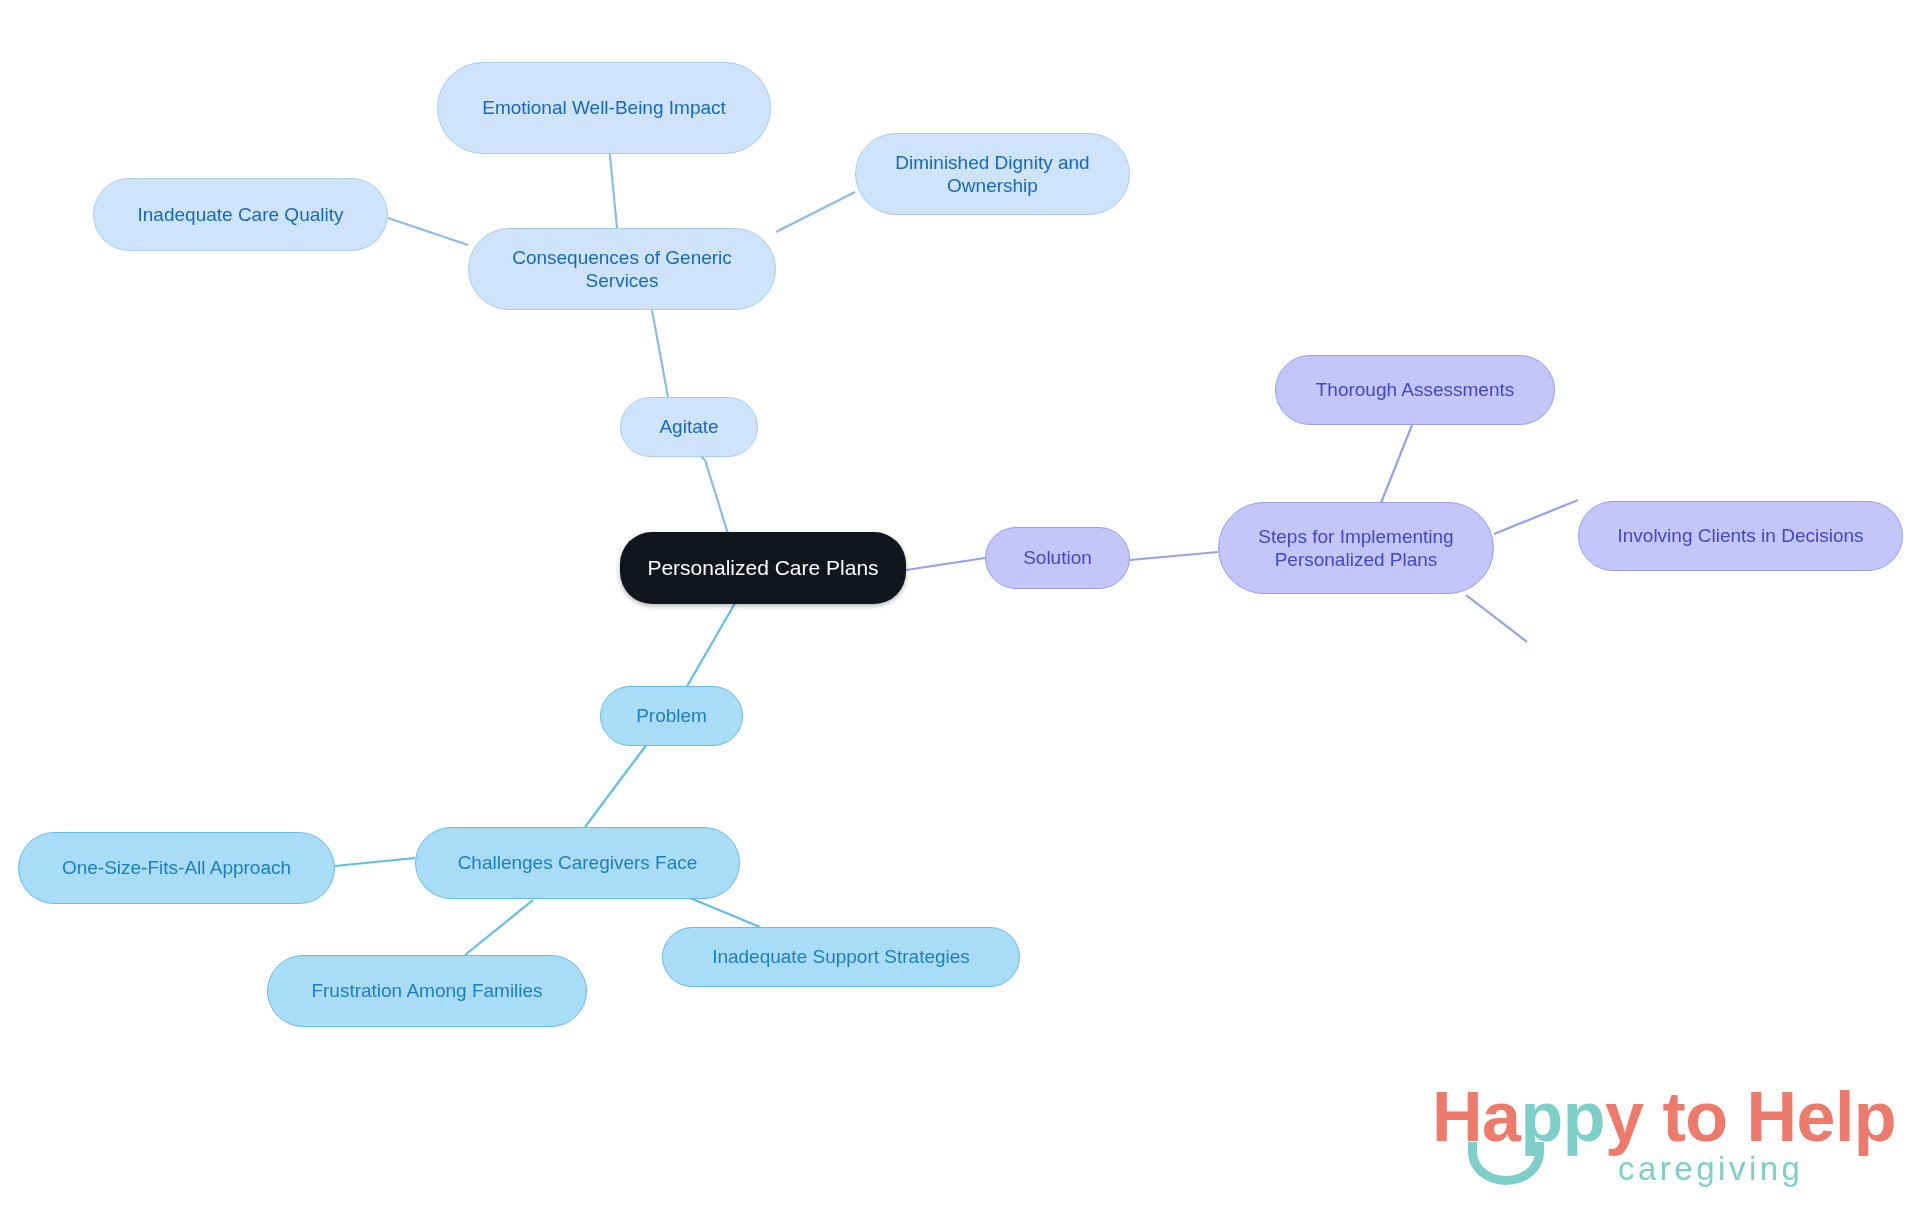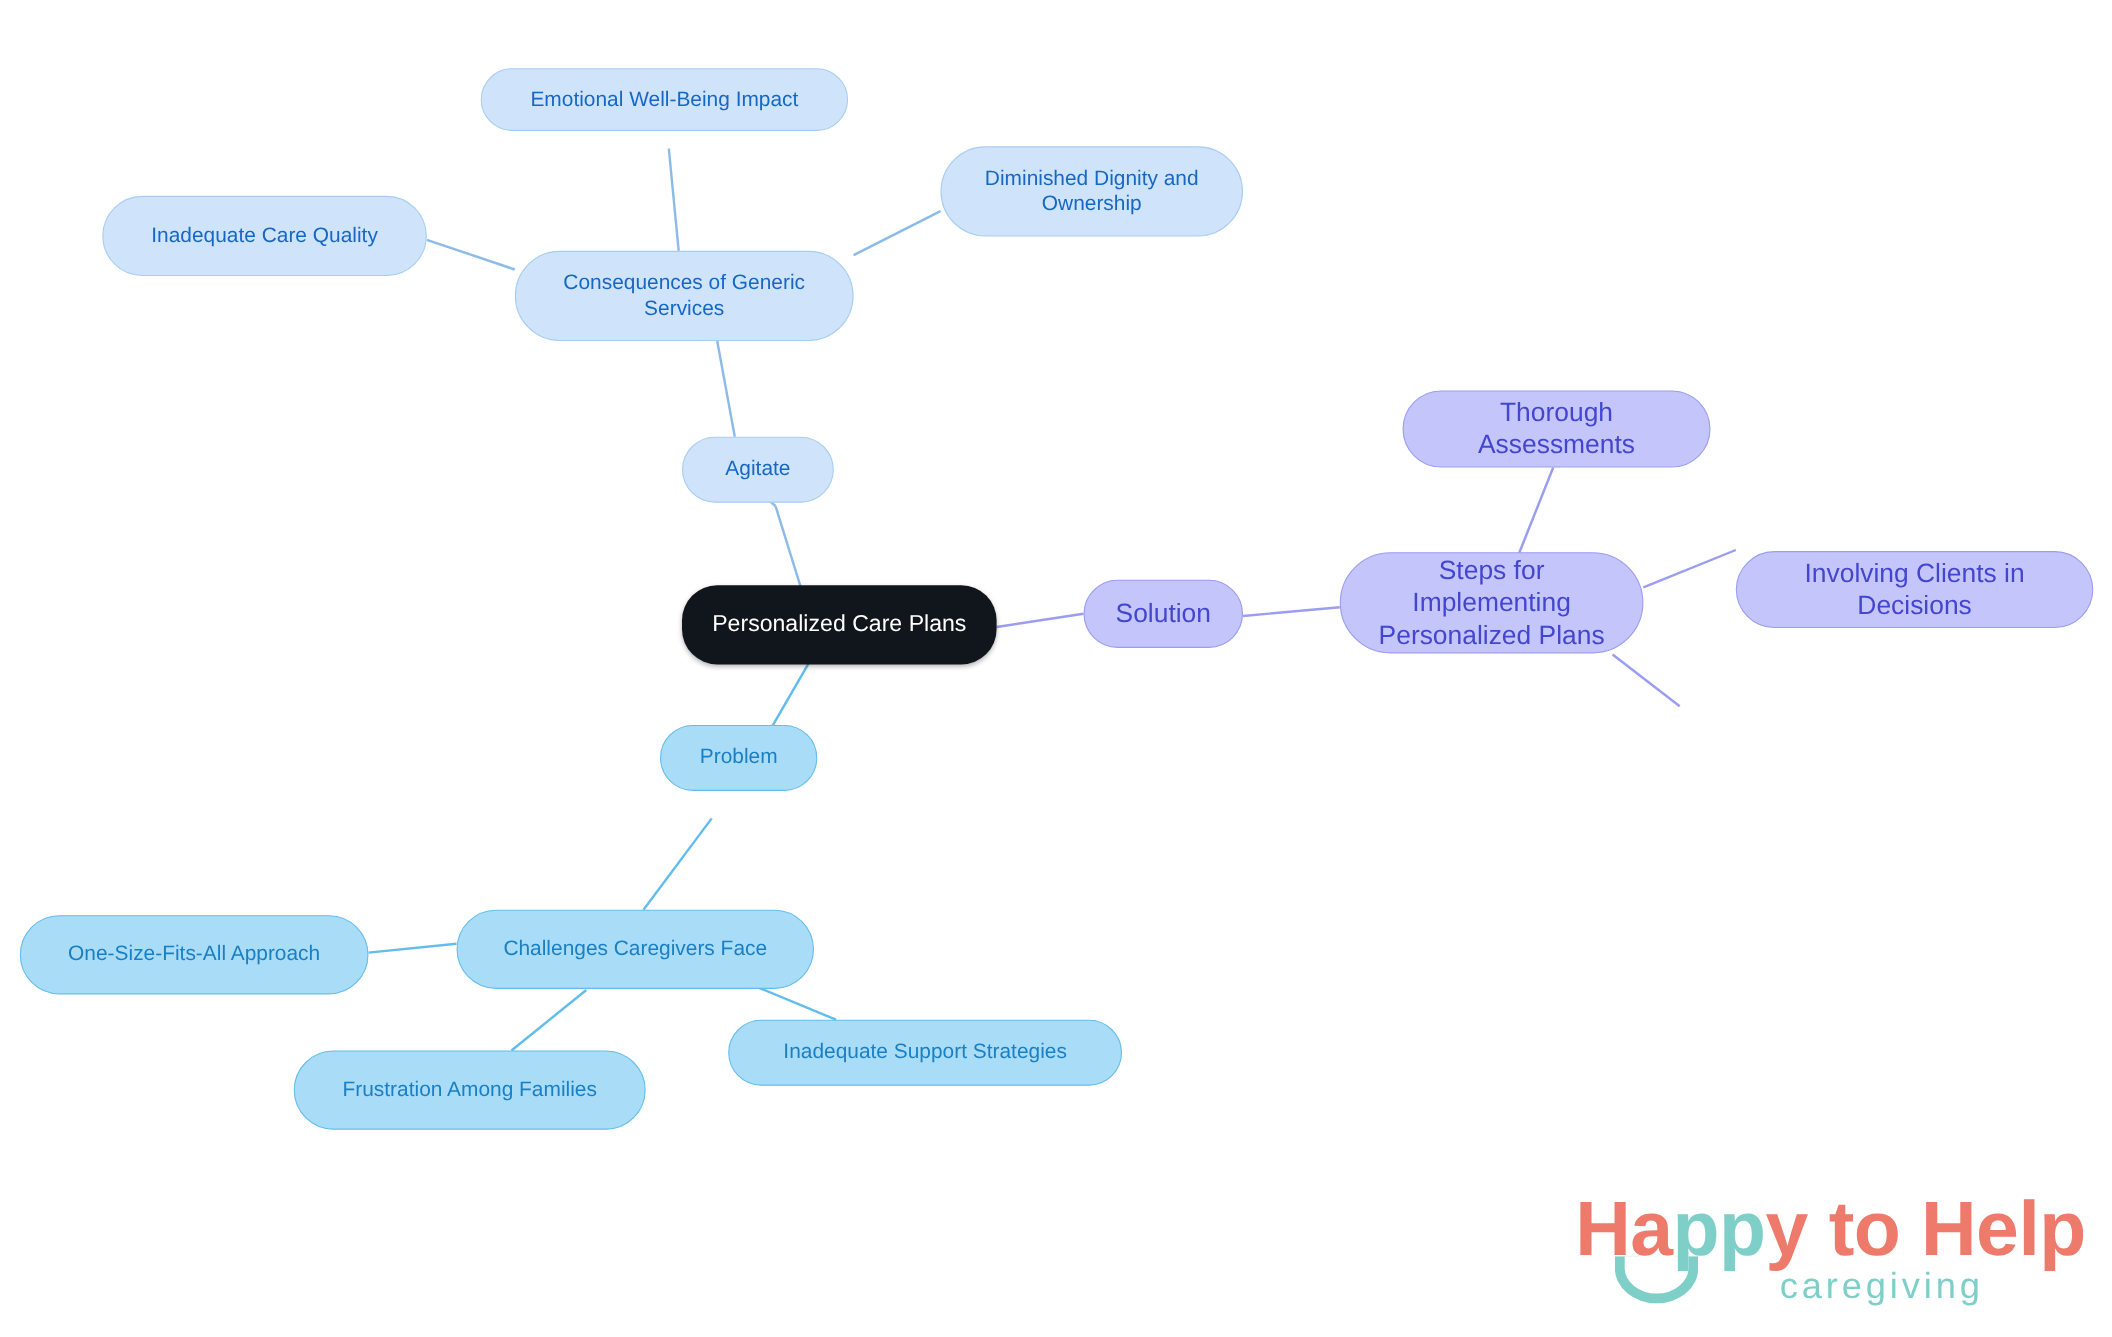--- a/index.html
+++ b/index.html
@@ -67,21 +67,21 @@
     border: 1.6px solid #64bdec;
     color: #1b7fc4;
     font-size: 19px;
   }
 
   
   .node-solution {
     background: #c4c5fb;
     border: 1.6px solid #9a9df0;
     color: #4346cf;
-    font-size: 24px;
+    font-size: 19px;
   }
 
   
   #brand-logo {
     position: absolute;
     left: 1432px;
     top: 1082px;
     width: 420px;
     height: 116px;
   }
@@ -164,34 +164,34 @@
 
   <div class="node node-agitate" style="left:620px; top:397px; width:138px; height:60px;">
     <span>Agitate</span>
   </div>
 
   <div class="node node-agitate" style="left:468px; top:228px; width:308px; height:82px;">
     <span>Consequences of Generic
 Services</span>
   </div>
 
-  <div class="node node-agitate" style="left:437px; top:62px; width:334px; height:57px;">
+  <div class="node node-agitate" style="left:437px; top:62px; width:334px; height:92px;">
     <span>Emotional Well-Being Impact</span>
   </div>
 
   <div class="node node-agitate" style="left:93px; top:178px; width:295px; height:73px;">
     <span>Inadequate Care Quality</span>
   </div>
 
   <div class="node node-agitate" style="left:855px; top:120px; width:275px; height:82px;margin-top:13px;">
     <span>Diminished Dignity and
 Ownership</span>
   </div>
 
-  <div class="node node-problem" style="left:600px; top:659px; width:143px; height:60px;">
+  <div class="node node-problem" style="left:600px; top:686px; width:143px; height:60px;">
     <span>Problem</span>
   </div>
 
   <div class="node node-problem" style="left:415px; top:827px; width:325px; height:72px;">
     <span>Challenges Caregivers Face</span>
   </div>
 
   <div class="node node-problem" style="left:18px; top:832px; width:317px; height:72px;">
     <span>One-Size-Fits-All Approach</span>
   </div>

